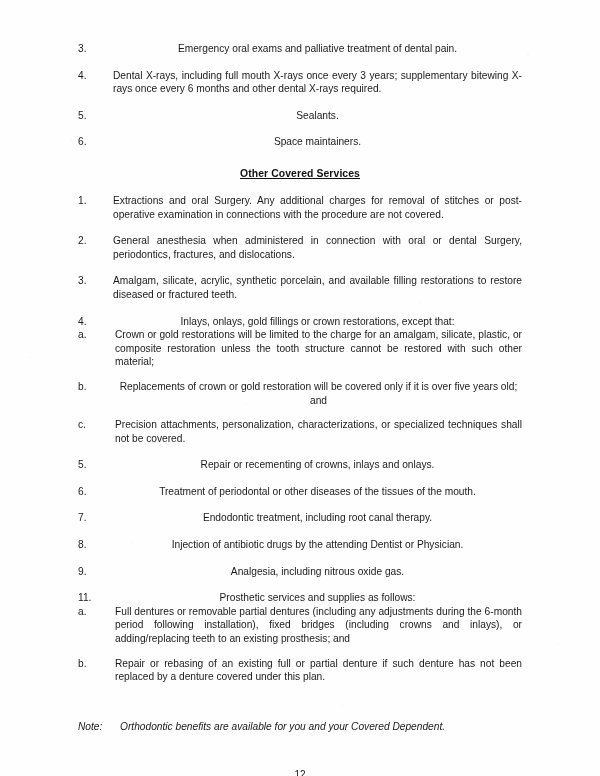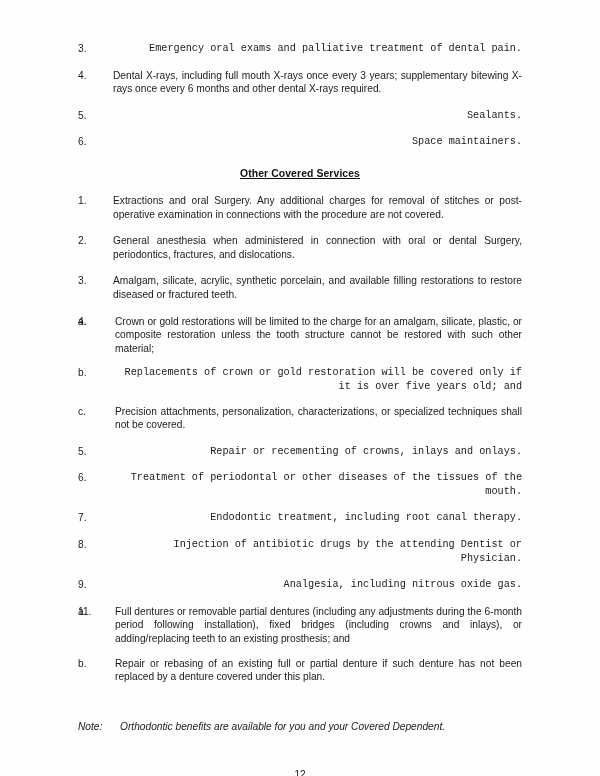--- a/index.html
+++ b/index.html
@@ -74,21 +74,21 @@
   .marker.wide { width: 26px; }
 
   .itext {
     display: block;
     margin-left: 35px;
     font-size: 10.2px;
     line-height: 13.6px;
     text-align: justify;
     color: #1a1a1a;
   }
-  .itext.nojustify { text-align: right; font-family: Liberation Mono, monospace; }
+  .itext.nojustify { text-align: center; }
 
   
   .numlist { margin-left: 12px; }
   .numlist > li > .itext { margin-left: 35px; }
 
   
   .alphalist {
     margin-left: 22px;
     margin-top: 11px;
   }
@@ -180,20 +180,21 @@
         <span class="itext">General anesthesia when administered in connection with oral or dental Surgery, periodontics, fractures, and dislocations.</span>
       </li>
 
       <li class="item">
         <span class="marker">3.</span>
         <span class="itext">Amalgam, silicate, acrylic, synthetic porcelain, and available filling restorations to restore diseased or fractured teeth.</span>
       </li>
 
       <li class="item">
         <span class="marker">4.</span>
+        <span class="itext nojustify">Inlays, onlays, gold fillings or crown restorations, except that:</span>
         <ul class="alphalist">
           <li class="item">
             <span class="marker">a.</span>
             <span class="itext">Crown or gold restorations will be limited to the charge for an amalgam, silicate, plastic, or composite restoration unless the tooth structure cannot be restored with such other material;</span>
           </li>
           <li class="item">
             <span class="marker">b.</span>
             <span class="itext nojustify">Replacements of crown or gold restoration will be covered only if it is over five years old; and</span>
           </li>
           <li class="item">
@@ -224,20 +225,21 @@
       </li>
 
       <li class="item">
         <span class="marker">9.</span>
         <span class="itext nojustify">Analgesia, including nitrous oxide gas.</span>
       </li>
 
 
       <li class="item">
         <span class="marker wide">11.</span>
+        <span class="itext nojustify">Prosthetic services and supplies as follows:</span>
         <ul class="alphalist">
           <li class="item">
             <span class="marker">a.</span>
             <span class="itext">Full dentures or removable partial dentures (including any adjustments during the 6-month period following installation), fixed bridges (including crowns and inlays), or adding/replacing teeth to an existing prosthesis; and</span>
           </li>
           <li class="item">
             <span class="marker">b.</span>
             <span class="itext">Repair or rebasing of an existing full or partial denture if such denture has not been replaced by a denture covered under this plan.</span>
           </li>
         </ul>

